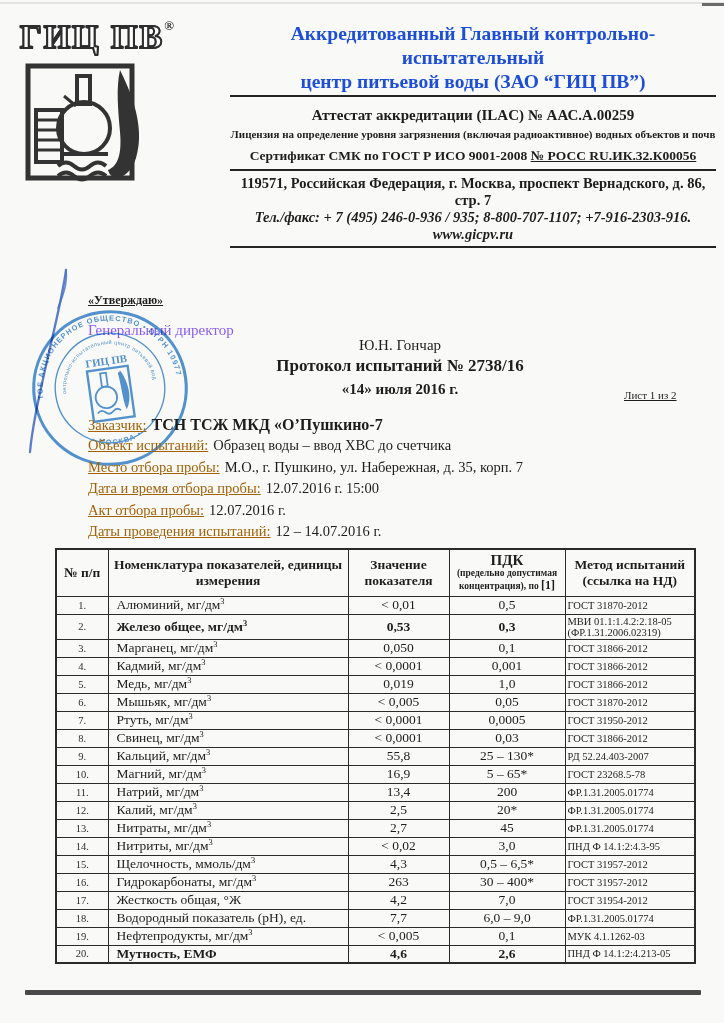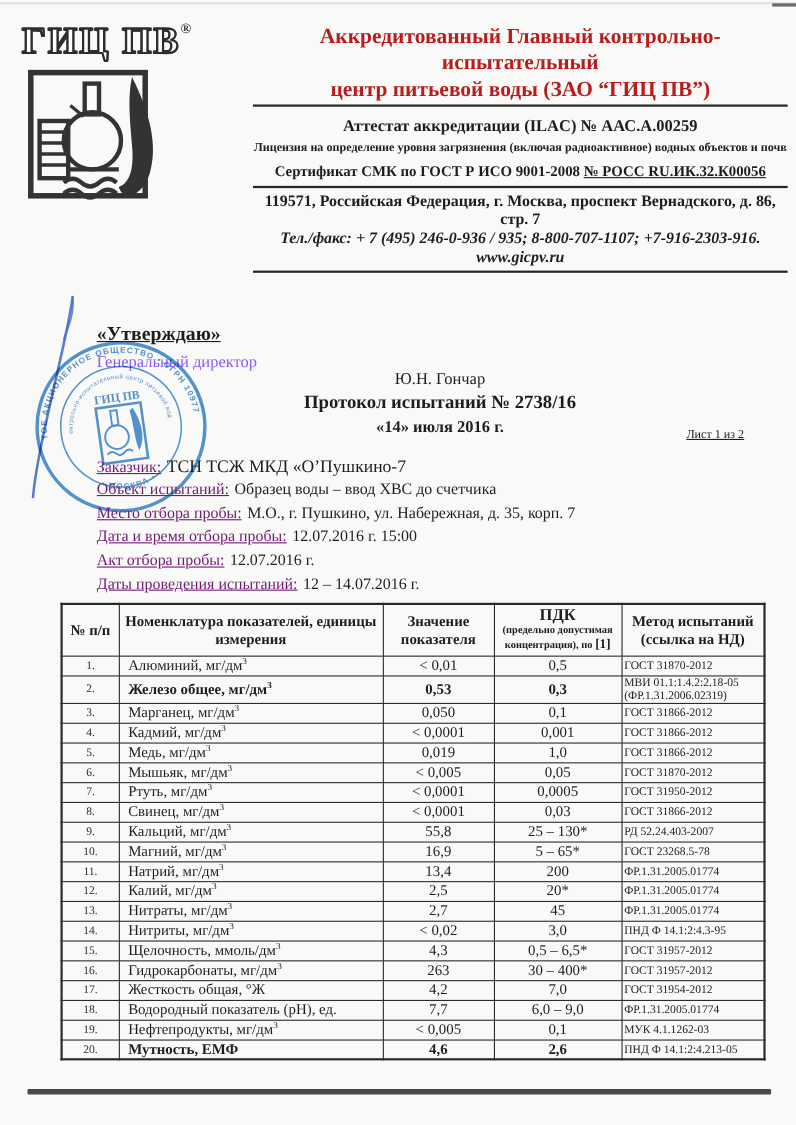--- a/index.html
+++ b/index.html
@@ -21,49 +21,49 @@
     font-size:34px; font-weight:900; letter-spacing:2px;
     color:#ffffff;
     -webkit-text-stroke:2px #2d2d2d;
     text-shadow:-1px 0 #2d2d2d,1px 0 #2d2d2d,0 -1px #2d2d2d,0 1px #2d2d2d;
     white-space:nowrap;
   }
   .logo-reg { font-size:13px; color:#2d2d2d; -webkit-text-stroke:0; text-shadow:none; vertical-align:18px; font-weight:700;}
   .logo-art { position:absolute; left:4px; top:44px; }
 
   .head-block { position:absolute; left:230px; top:22px; width:486px; text-align:center; }
-  .head-title { font-size:19.5px; font-weight:bold; line-height:1.22; color:#b91c1c;}
+  .head-title { font-size:19.5px; font-weight:bold; line-height:1.22; color:#1d4ed8;}
   .rule { border:0; border-top:2.4px solid #242424; margin:2px 0 0 0; }
   .rule-thin { border:0; border-top:2px solid #242424; }
   .head-accred { font-size:15px; font-weight:bold; margin-top:10px; }
   .head-license { font-size:11px; font-weight:bold; margin-top:4px; line-height:1.2;}
   .head-license2 { font-size:11px; font-weight:bold; text-decoration:underline; }
   .head-cert { font-size:13.5px; font-weight:bold; margin-top:6px; }
   .head-cert .u { text-decoration:underline; }
   .head-addr { font-size:14.5px; font-weight:bold; margin-top:4px; }
   .head-phone { font-size:14.5px; font-weight:bold; font-style:italic; margin-bottom:3px;}
 
   
-  .approve-label { position:absolute; left:88px; top:293px; font-size:18px; font-weight:bold; text-decoration:underline; }
+  .approve-label { position:absolute; left:88px; top:293px; font-size:12px; font-weight:bold; text-decoration:underline; }
   .director-title { position:absolute; left:88px; top:322px; font-size:15px; color:#8b5cf6;}
   .director-name { position:absolute; left:200px; top:337px; width:400px; text-align:center; font-size:15px; }
   .protocol-title { position:absolute; left:160px; top:356px; width:480px; text-align:center; font-size:17px; font-weight:bold; }
   .protocol-date { position:absolute; left:160px; top:381px; width:480px; text-align:center; font-size:15px; font-weight:bold; }
   .sheet-label { position:absolute; left:624px; top:389px; font-size:11px; text-decoration:underline; }
 
   
   .stamp { position:absolute; left:22px; top:300px; width:176px; height:176px; opacity:.82; mix-blend-mode:multiply; transform:rotate(-8deg); }
   .signature { position:absolute; left:18px; top:262px; width:90px; height:200px; mix-blend-mode:multiply;}
 
   
   .sample-info { position:absolute; left:88px; top:416px; width:600px; }
   .si-row { height:21.4px; font-size:14.5px; white-space:nowrap; }
-  .si-label { text-decoration:underline; color:#701a75; }
+  .si-label { text-decoration:underline; color:#a16207; }
   .si-value { margin-left:5px; }
-  .si-row.first .si-value { font-weight:normal; font-size:16px; }
+  .si-row.first .si-value { font-weight:bold; font-size:16px; }
 
   
   .tbl-wrap { position:absolute; left:55px; top:548px; width:639px; }
   table { border-collapse:collapse; width:639px; table-layout:fixed; }
   table, td, th { border:1px solid #2b2b2b; }
   table { border-width:2px;border-radius:28px; }
   th { font-size:13.5px; font-weight:bold; line-height:1.18; padding:3px 2px; vertical-align:middle; }
   thead tr { height:46px; }
   td { height:18px; padding:0 2px; line-height:1.06; vertical-align:middle; font-size:13.5px; }
   col.c-num { width:52px; } col.c-name { width:240px; } col.c-val { width:101px; }

